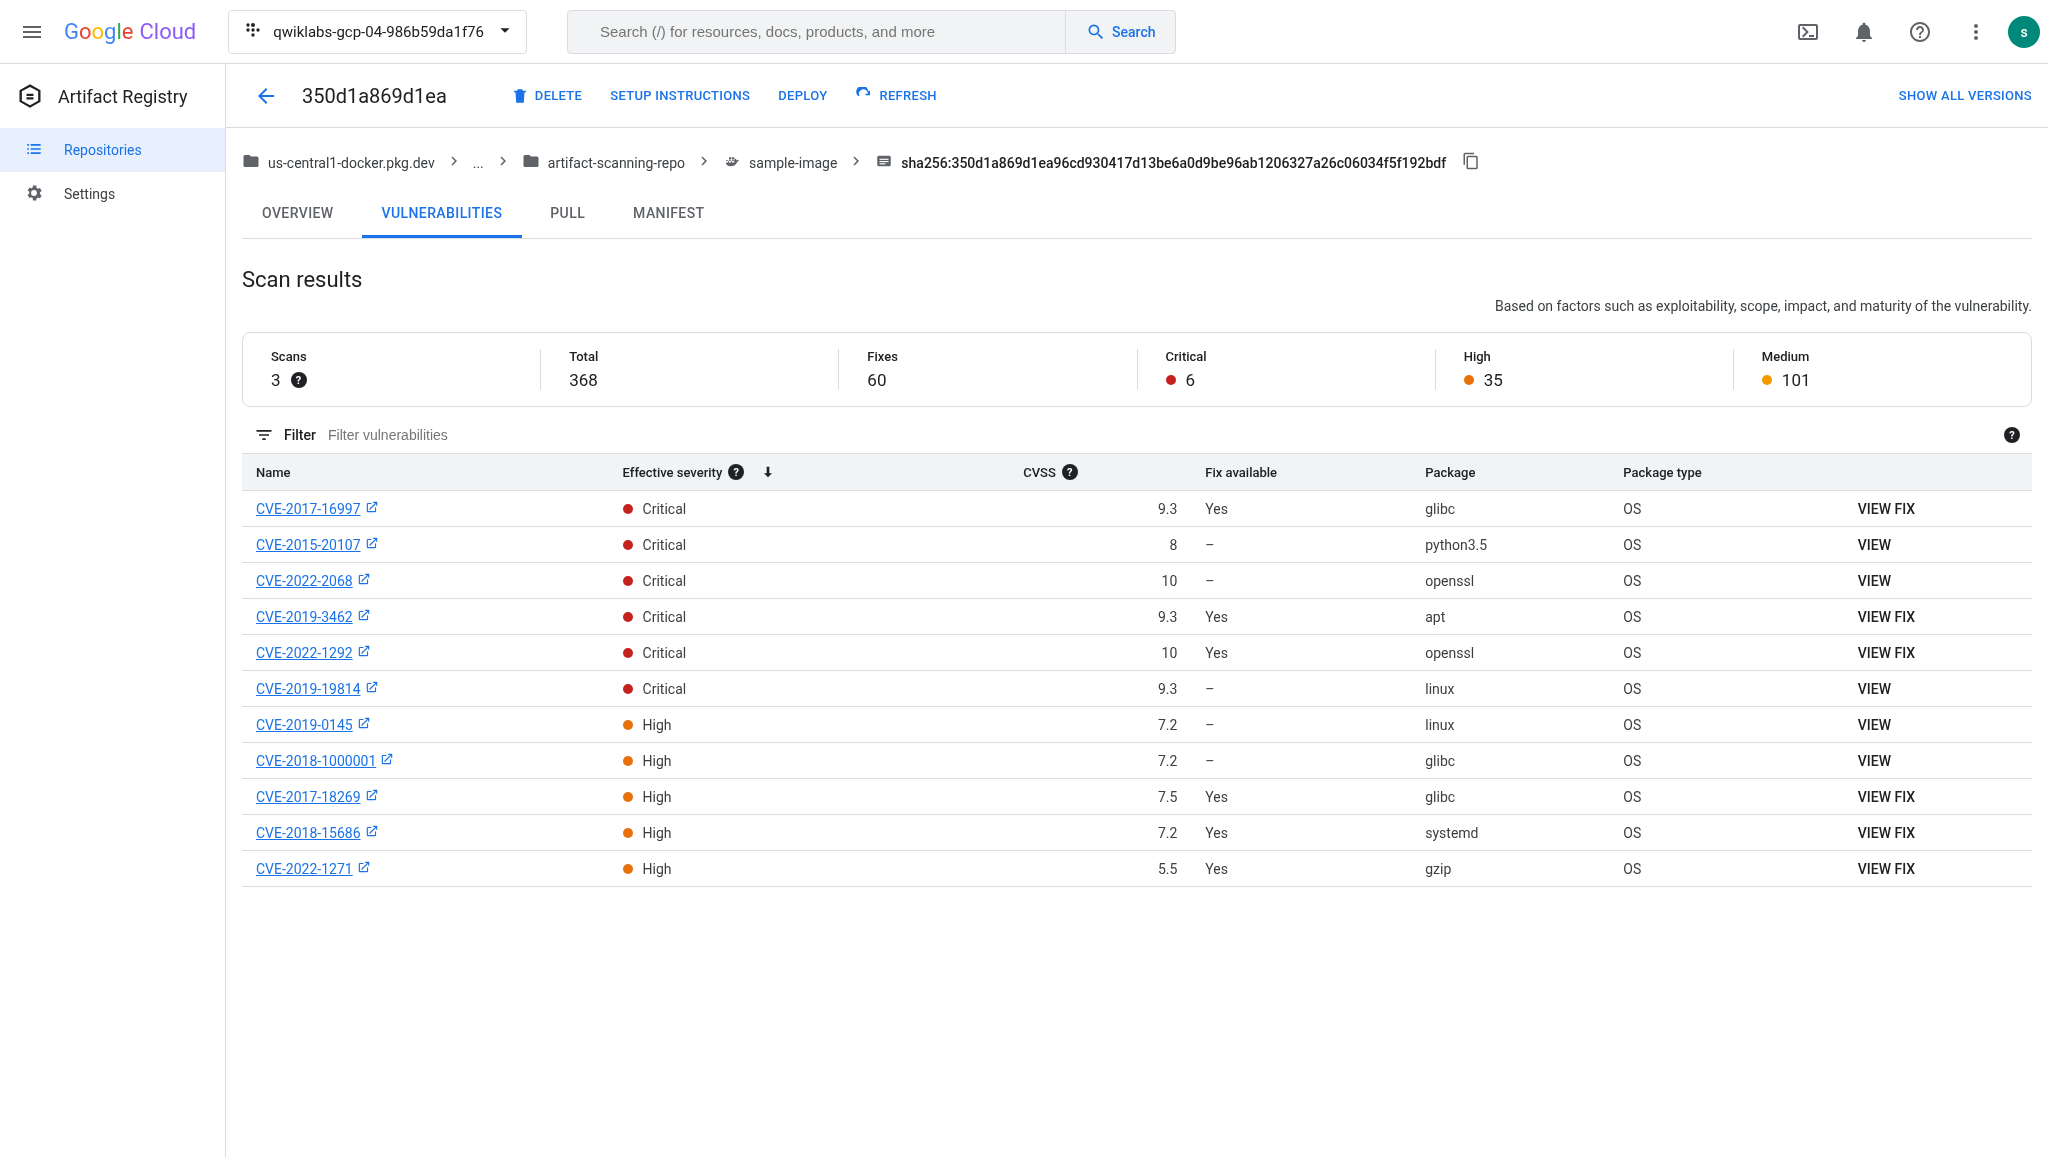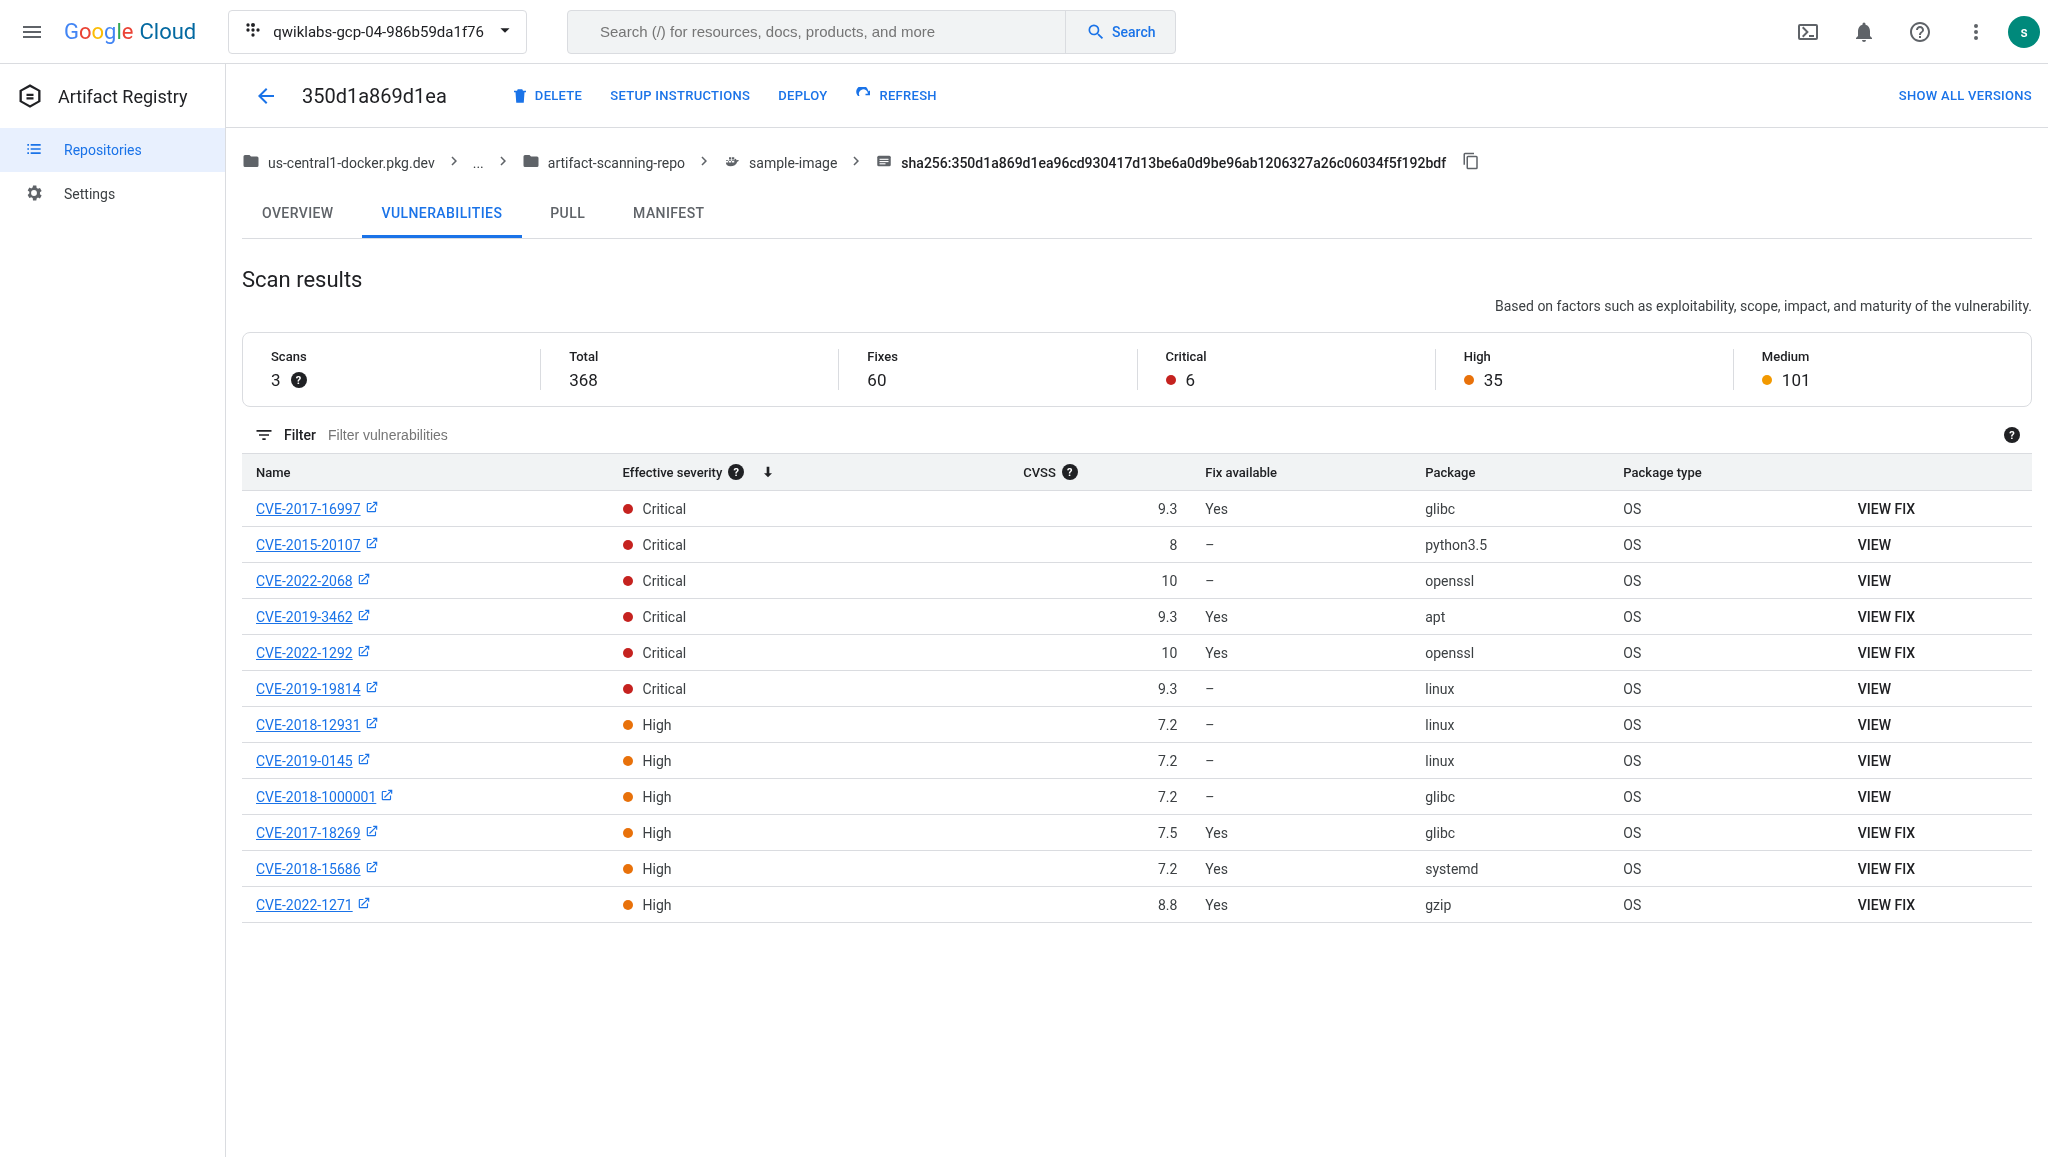--- a/index.html
+++ b/index.html
@@ -28,21 +28,21 @@
   .icon-btn{width:48px;height:48px;border:none;background:none;border-radius:50%;display:flex;align-items:center;justify-content:center;color:var(--g-text-soft);cursor:pointer;}
   .icon-btn svg{width:24px;height:24px;}
   .logo-wrap{display:flex;align-items:center;gap:2px;font-size:22px;color:#5f6368;font-weight:400;margin-right:24px;}
   .logo-text{display:flex;align-items:baseline;}
   .logo-text span:nth-child(1){color:#4285f4;}
   .logo-text span:nth-child(2){color:#ea4335;}
   .logo-text span:nth-child(3){color:#fbbc05;}
   .logo-text span:nth-child(4){color:#4285f4;}
   .logo-text span:nth-child(5){color:#34a853;}
   .logo-text span:nth-child(6){color:#ea4335;}
-  .logo-cloud{color:#0369a1;margin-left:4px;}
+  .logo-cloud{color:#8b5cf6;margin-left:4px;}
   .project-picker{display:flex;align-items:center;gap:10px;height:44px;border:1px solid var(--g-border);border-radius:4px;padding:0 10px 0 14px;min-width:260px;cursor:pointer;color:var(--g-text-strong);font-size:15px;}
   .project-picker .dots svg{width:20px;height:20px;}
   .project-picker .chev{margin-left:auto;}
   .searchbar{flex:1;display:flex;align-items:center;height:44px;border:1px solid var(--g-border);background:#f1f3f4;border-radius:4px;max-width:700px;margin-left:32px;padding-left:16px;}
   .searchbar input{flex:1;border:none;background:transparent;outline:none;font-size:15px;padding:0 16px;color:var(--g-text);}
   .searchbar .sbtn{display:flex;align-items:center;gap:6px;color:var(--g-blue);padding:0 20px;height:100%;border-left:1px solid var(--g-border);font-weight:500;cursor:pointer;}
   .topbar .spacer2{flex:1;}
   .avatar{width:32px;height:32px;border-radius:50%;background:#00897b;color:#fff;display:flex;align-items:center;justify-content:center;font-weight:500;}
   
   .shell{display:flex;height:calc(100vh - 64px);}
@@ -463,52 +463,36 @@
                   <span>Critical</span>
                 </div>
               </td>
               <td class="cvss">9.3</td>
               <td>–</td>
               <td>linux</td>
               <td>OS</td>
               <td><span class="action">VIEW</span></td>
             </tr>
             <tr>
-              <td><a class="cve">CVE-2018-12931<span><svg viewBox="0 0 24 24">
+              <td><a class="cve">CVE-2019-0145<span><svg viewBox="0 0 24 24">
                       <path fill="currentColor" d="M14 3v2h3.59L7 15.59 8.41 17 19 6.41V10h2V3h-7zM5 5h6v2H5v12h12v-6h2v6a2 2 0 01-2 2H5a2 2 0 01-2-2V7a2 2 0 012-2z"></path>
                     </svg></span></a></td>
               <td>
                 <div class="sev">
                   <span class="dot orange"></span>
                   <span>High</span>
                 </div>
               </td>
               <td class="cvss">7.2</td>
               <td>–</td>
               <td>linux</td>
               <td>OS</td>
               <td><span class="action">VIEW</span></td>
             </tr>
             <tr>
-              <td><a class="cve">CVE-2019-0145<span><svg viewBox="0 0 24 24">
-                      <path fill="currentColor" d="M14 3v2h3.59L7 15.59 8.41 17 19 6.41V10h2V3h-7zM5 5h6v2H5v12h12v-6h2v6a2 2 0 01-2 2H5a2 2 0 01-2-2V7a2 2 0 012-2z"></path>
-                    </svg></span></a></td>
-              <td>
-                <div class="sev">
-                  <span class="dot orange"></span>
-                  <span>High</span>
-                </div>
-              </td>
-              <td class="cvss">7.2</td>
-              <td>–</td>
-              <td>linux</td>
-              <td>OS</td>
-              <td><span class="action">VIEW</span></td>
-            </tr>
-            <tr>
               <td><a class="cve">CVE-2018-1000001<span><svg viewBox="0 0 24 24">
                       <path fill="currentColor" d="M14 3v2h3.59L7 15.59 8.41 17 19 6.41V10h2V3h-7zM5 5h6v2H5v12h12v-6h2v6a2 2 0 01-2 2H5a2 2 0 01-2-2V7a2 2 0 012-2z"></path>
                     </svg></span></a></td>
               <td>
                 <div class="sev">
                   <span class="dot orange"></span>
                   <span>High</span>
                 </div>
               </td>
               <td class="cvss">7.2</td>
@@ -552,21 +536,21 @@
             <tr>
               <td><a class="cve">CVE-2022-1271<span><svg viewBox="0 0 24 24">
                       <path fill="currentColor" d="M14 3v2h3.59L7 15.59 8.41 17 19 6.41V10h2V3h-7zM5 5h6v2H5v12h12v-6h2v6a2 2 0 01-2 2H5a2 2 0 01-2-2V7a2 2 0 012-2z"></path>
                     </svg></span></a></td>
               <td>
                 <div class="sev">
                   <span class="dot orange"></span>
                   <span>High</span>
                 </div>
               </td>
-              <td class="cvss">8.8</td>
+              <td class="cvss">5.5</td>
               <td>Yes</td>
               <td>gzip</td>
               <td>OS</td>
               <td><span class="action">VIEW FIX</span></td>
             </tr>
           </tbody>
       </table>
     </div>
   </div>
 </div>

